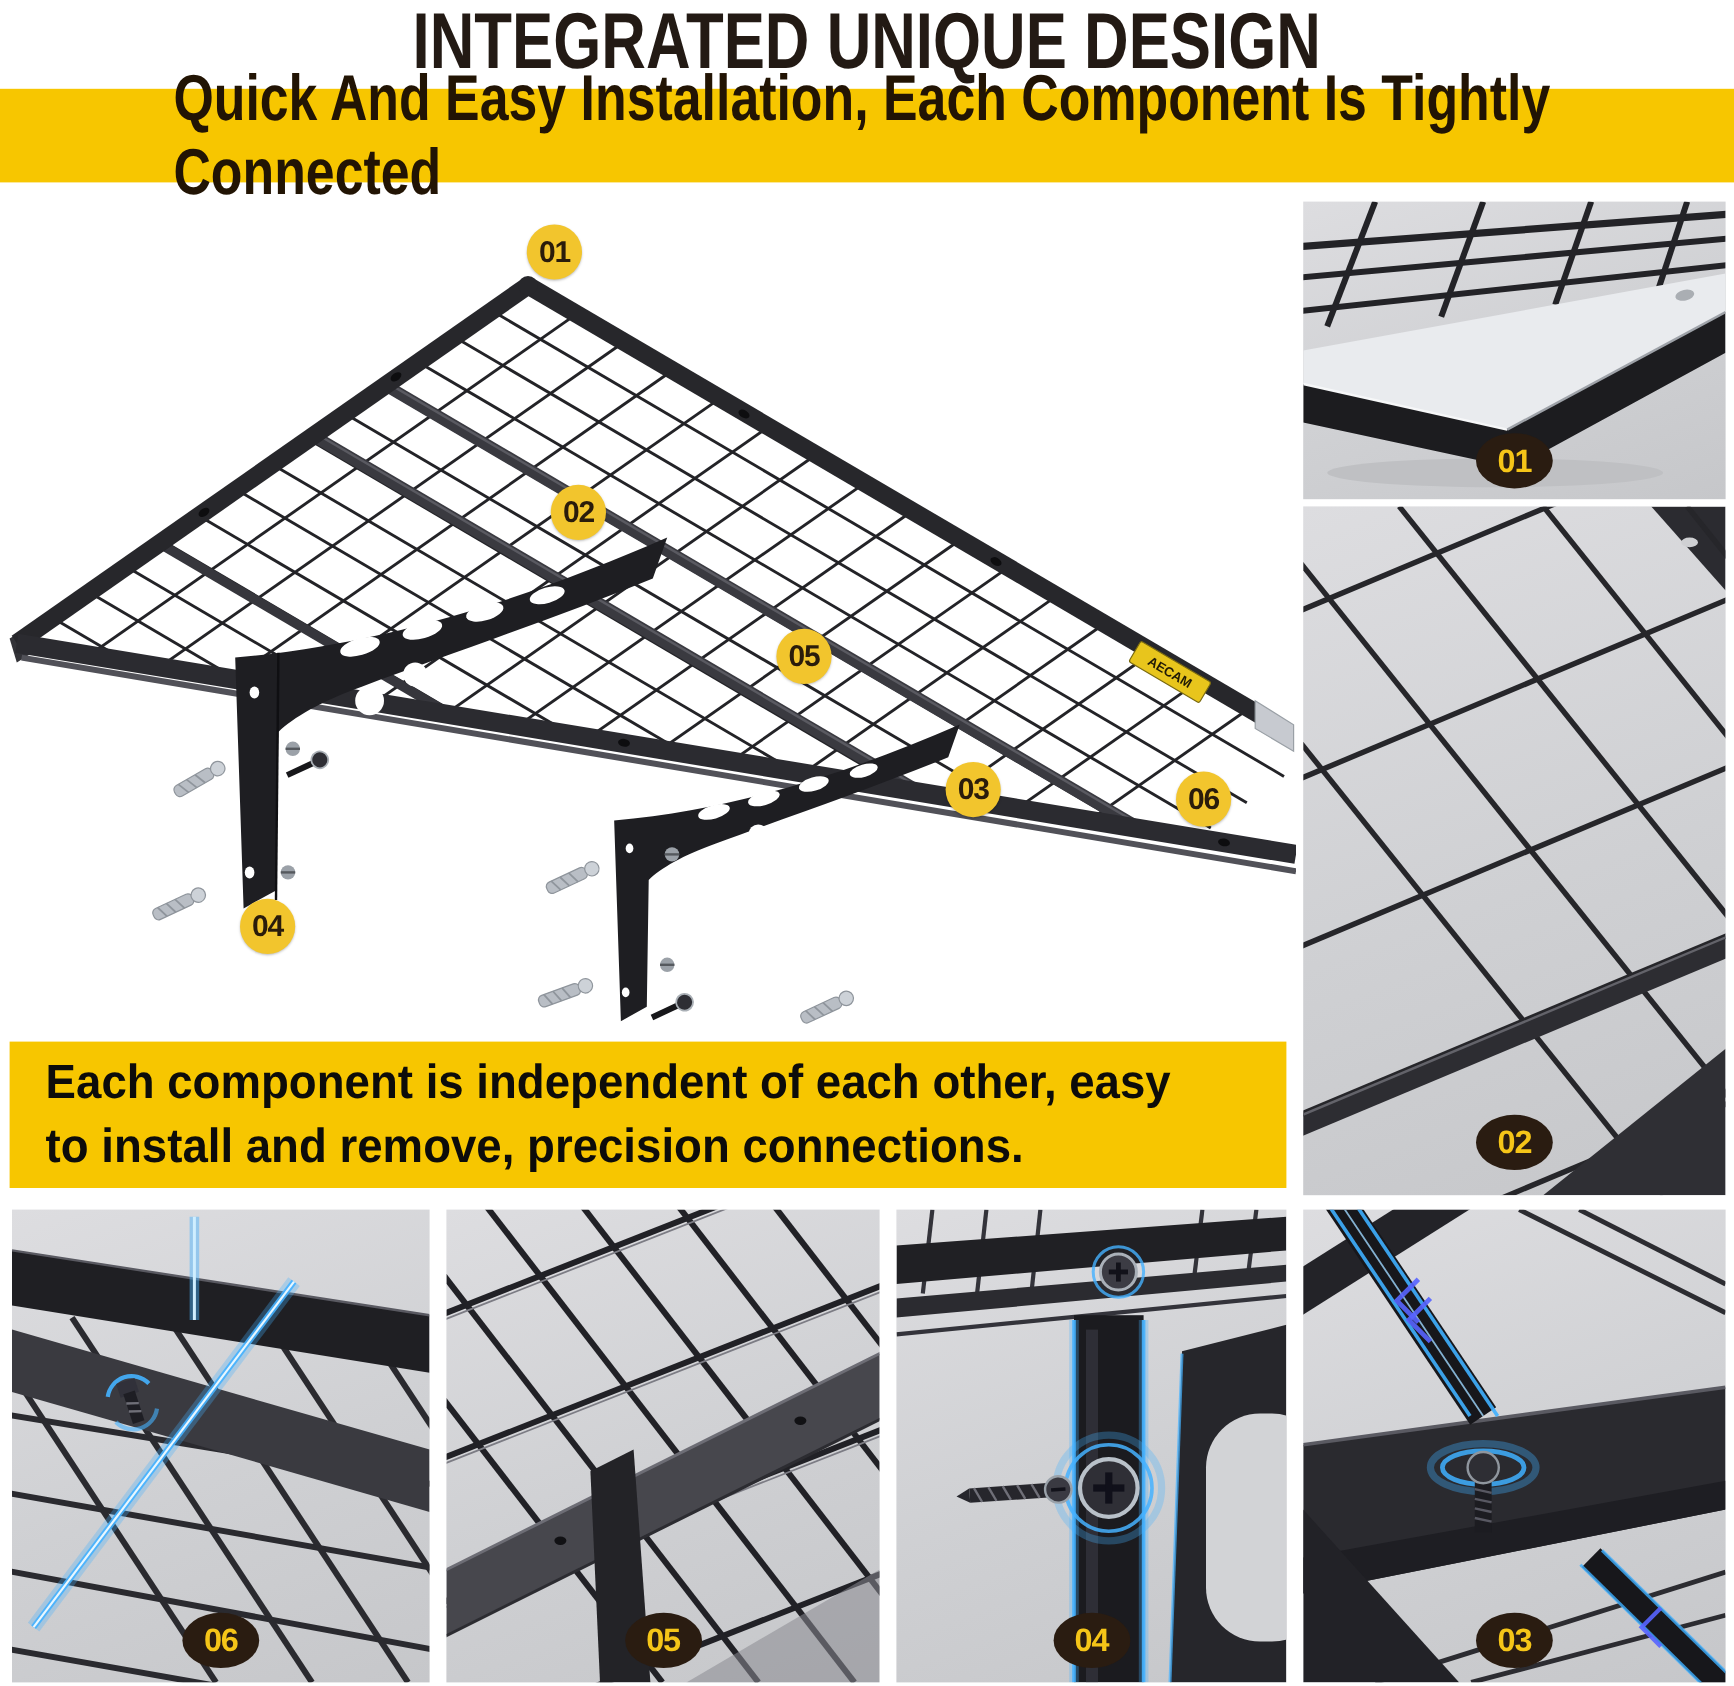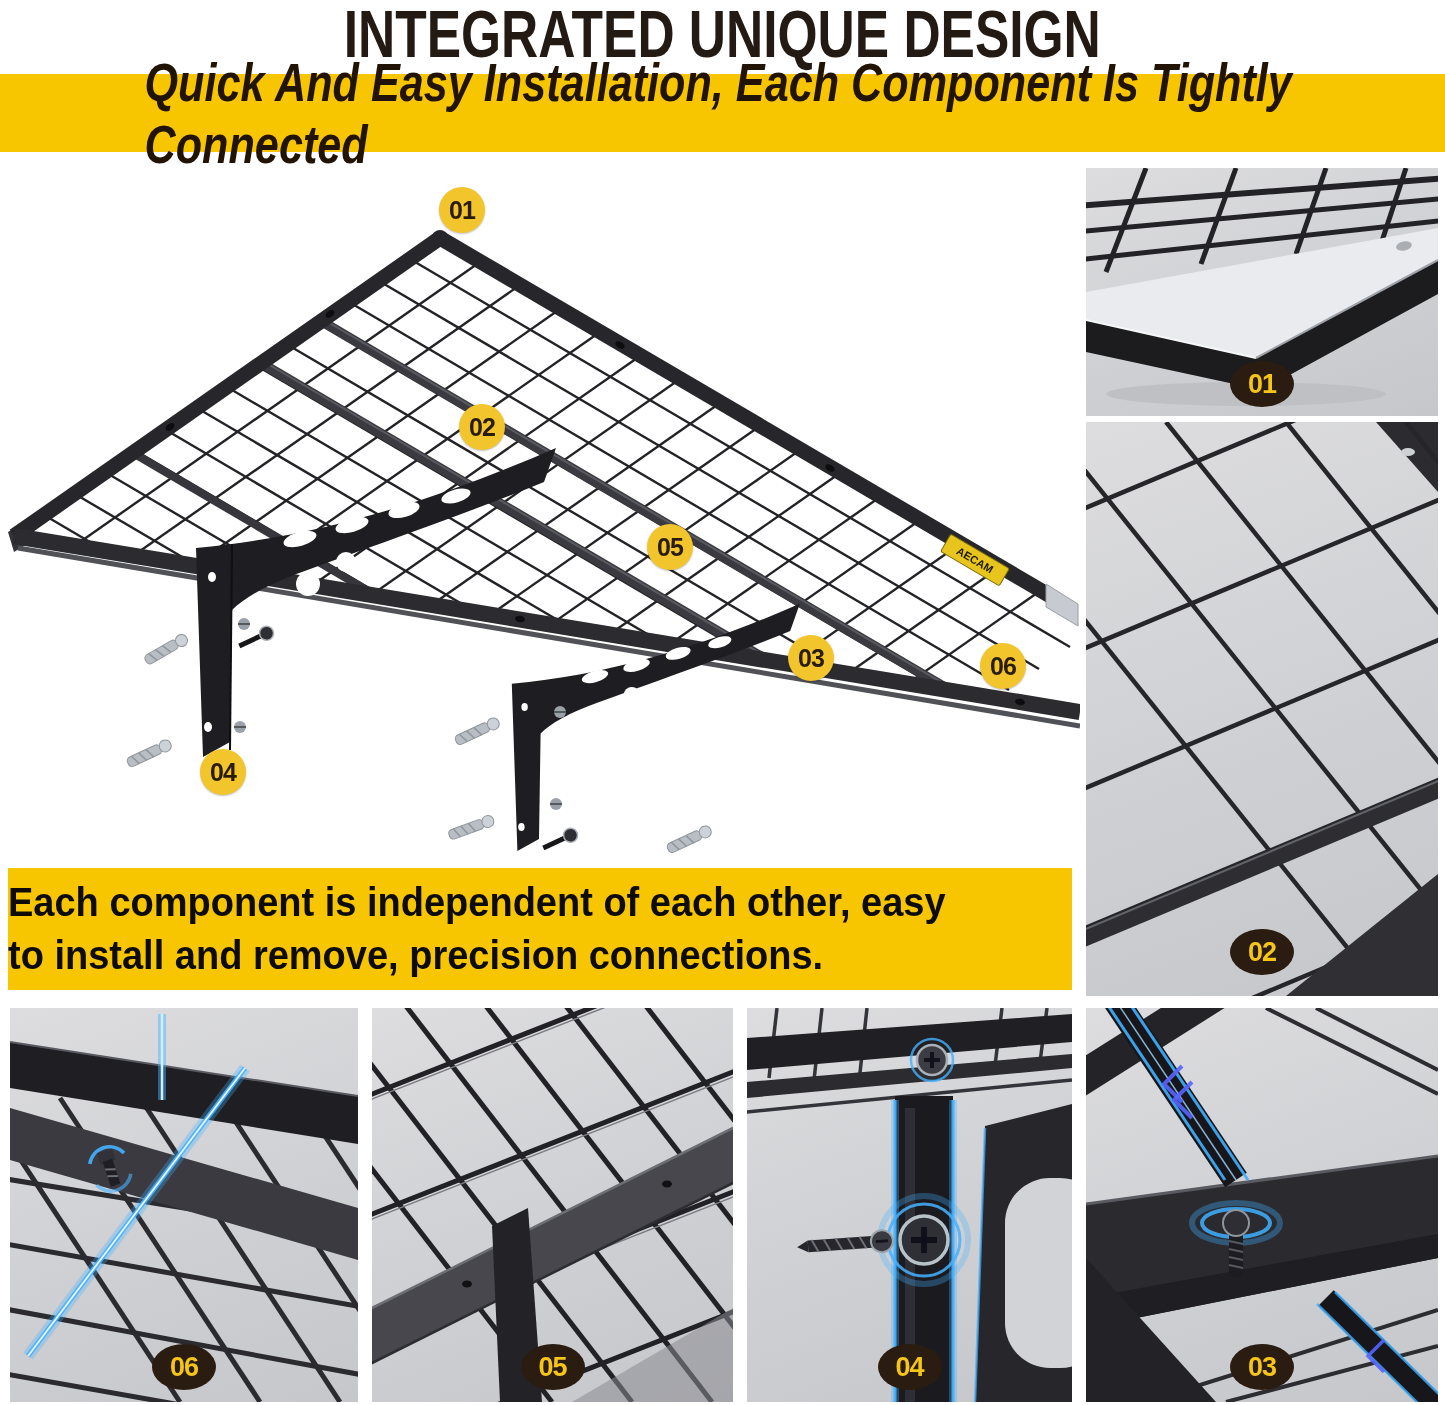--- a/index.html
+++ b/index.html
@@ -14,35 +14,35 @@
     width:1445px;height:1405px;position:relative;background:#ffffff;
     font-family:"Liberation Sans", sans-serif;overflow:hidden;
   }
   .condensed{display:inline-block;transform:scaleX(0.78);transform-origin:center;white-space:nowrap;}
   #page-title{
     position:absolute;top:-4px;left:0;width:100%;text-align:center;
     font-size:66px;font-weight:800;color:var(--dark);letter-spacing:0px;
   }
   #banner{
     position:absolute;top:74px;left:0;width:100%;height:78px;
-    background:var(--yellow);display:flex;align-items:center;justify-content:center;font-style:italic;
+    background:var(--yellow);display:flex;align-items:center;justify-content:center;
   }
   #banner .txt{font-size:54px;font-weight:700;color:#221404;transform:scaleX(0.80);}
   #figure-area{position:absolute;left:0;top:152px;width:1080px;height:716px;}
   #figure-area svg{position:absolute;left:0;top:0;}
   .callout{
     position:absolute;width:46px;height:46px;border-radius:50%;
     background:var(--badge-yellow);color:#2a1c0b;font-weight:800;font-size:25px;
     display:flex;align-items:center;justify-content:center;letter-spacing:-1px;
     box-shadow:0 1px 2px rgba(0,0,0,0.25);
   }
   #info-box{
     position:absolute;left:8px;top:868px;width:1064px;height:122px;
     background:var(--yellow);display:flex;flex-direction:column;justify-content:center;
-    box-sizing:border-box;
+    padding-left:30px;box-sizing:border-box;
   }
   #info-box .line{
     font-size:40px;font-weight:700;color:#0d0c0a;line-height:1.32;
     transform:scaleX(0.95);transform-origin:left center;white-space:nowrap;
   }
   .panel{
     position:absolute;overflow:hidden;
     background:linear-gradient(160deg,#dddde0 0%,#cfd0d3 55%,#c6c7ca 100%);
   }
   .panel svg{position:absolute;left:0;top:0;width:100%;height:100%;}

